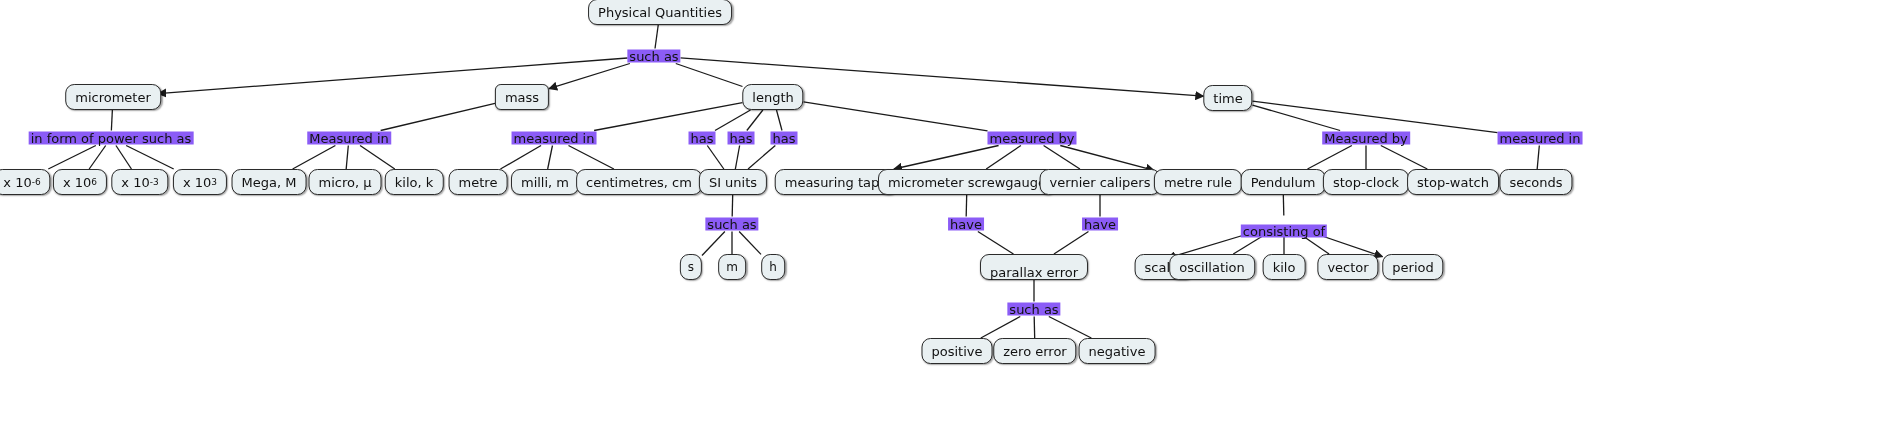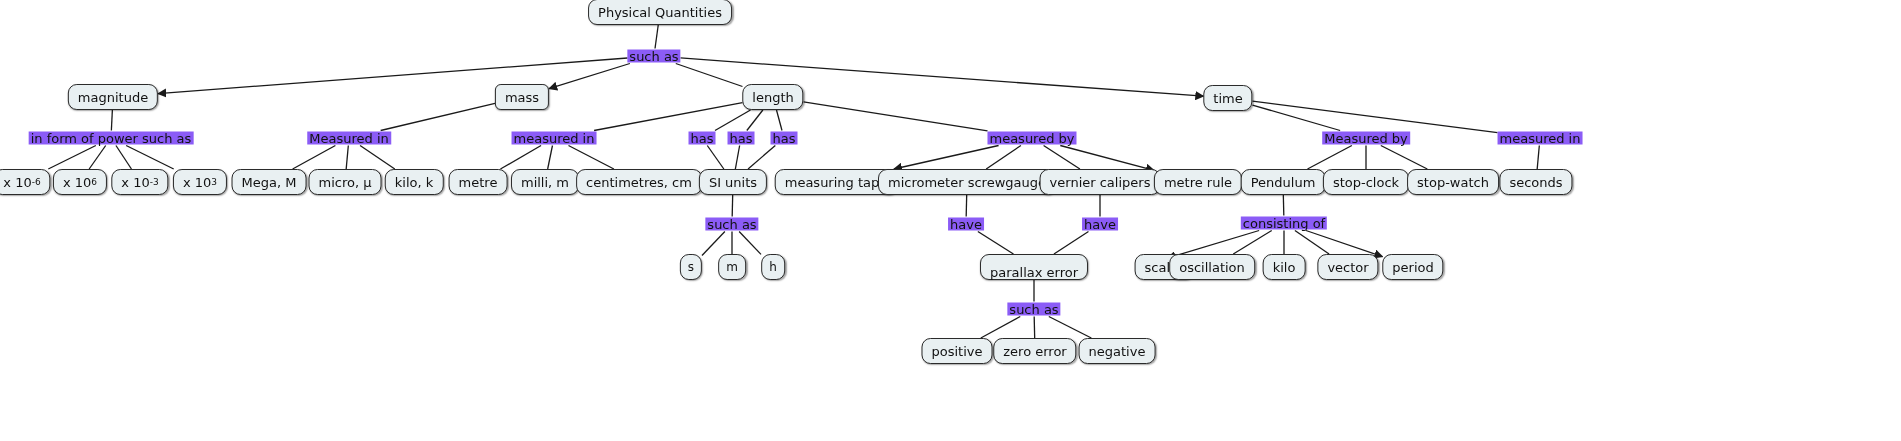--- a/index.html
+++ b/index.html
@@ -106,21 +106,21 @@
         <line x1="1020.25" y1="316.5" x2="980.8333333333334" y2="338" stroke="#1a1a1a" stroke-width="1.3"></line>
         <line x1="1034.1785714285713" y1="316.5" x2="1034.6904761904761" y2="338" stroke="#1a1a1a" stroke-width="1.3"></line>
         <line x1="1048.8214285714287" y1="316.5" x2="1091.3095238095239" y2="338" stroke="#1a1a1a" stroke-width="1.3"></line>
       </g>
   </svg>
   <div id="node-layer">
       <div class="node" style="left: 660px; top: 12px;">
         <span>Physical Quantities</span>
       </div>
       <div class="node" style="left: 113px; top: 97px;">
-        <span>magnitude</span>
+        <span>micrometer</span>
       </div>
       <div class="node" style="left: 522px; top: 97px; border-radius: 6px;">
         <span>mass</span>
       </div>
       <div class="node" style="left: 773px; top: 97px;">
         <span>length</span>
       </div>
       <div class="node" style="left: 1228px; top: 98px; text-align: center;">
         <span>time</span>
       </div>
@@ -229,16 +229,16 @@
       <div class="phrase" style="left: 554px; top: 138px;">measured in</div>
       <div class="phrase" style="left: 702px; top: 138px;">has</div>
       <div class="phrase" style="left: 741px; top: 138px;">has</div>
       <div class="phrase" style="left: 784px; top: 138px;">has</div>
       <div class="phrase" style="left: 1032px; top: 138px;">measured by</div>
       <div class="phrase" style="left: 1366px; top: 138px;">Measured by</div>
       <div class="phrase" style="left: 1540px; top: 138px;">measured in</div>
       <div class="phrase" style="left: 732px; top: 224px;">such as</div>
       <div class="phrase" style="left: 966px; top: 224px;">have</div>
       <div class="phrase" style="left: 1100px; top: 224px;">have</div>
-      <div class="phrase" style="left: 1284px; top: 223px;">consisting of</div>
+      <div class="phrase" style="left: 1284px; top: 231px;">consisting of</div>
       <div class="phrase" style="left: 1034px; top: 309px;">such as</div>
     </div>
 </div>
 
 </body></html>

